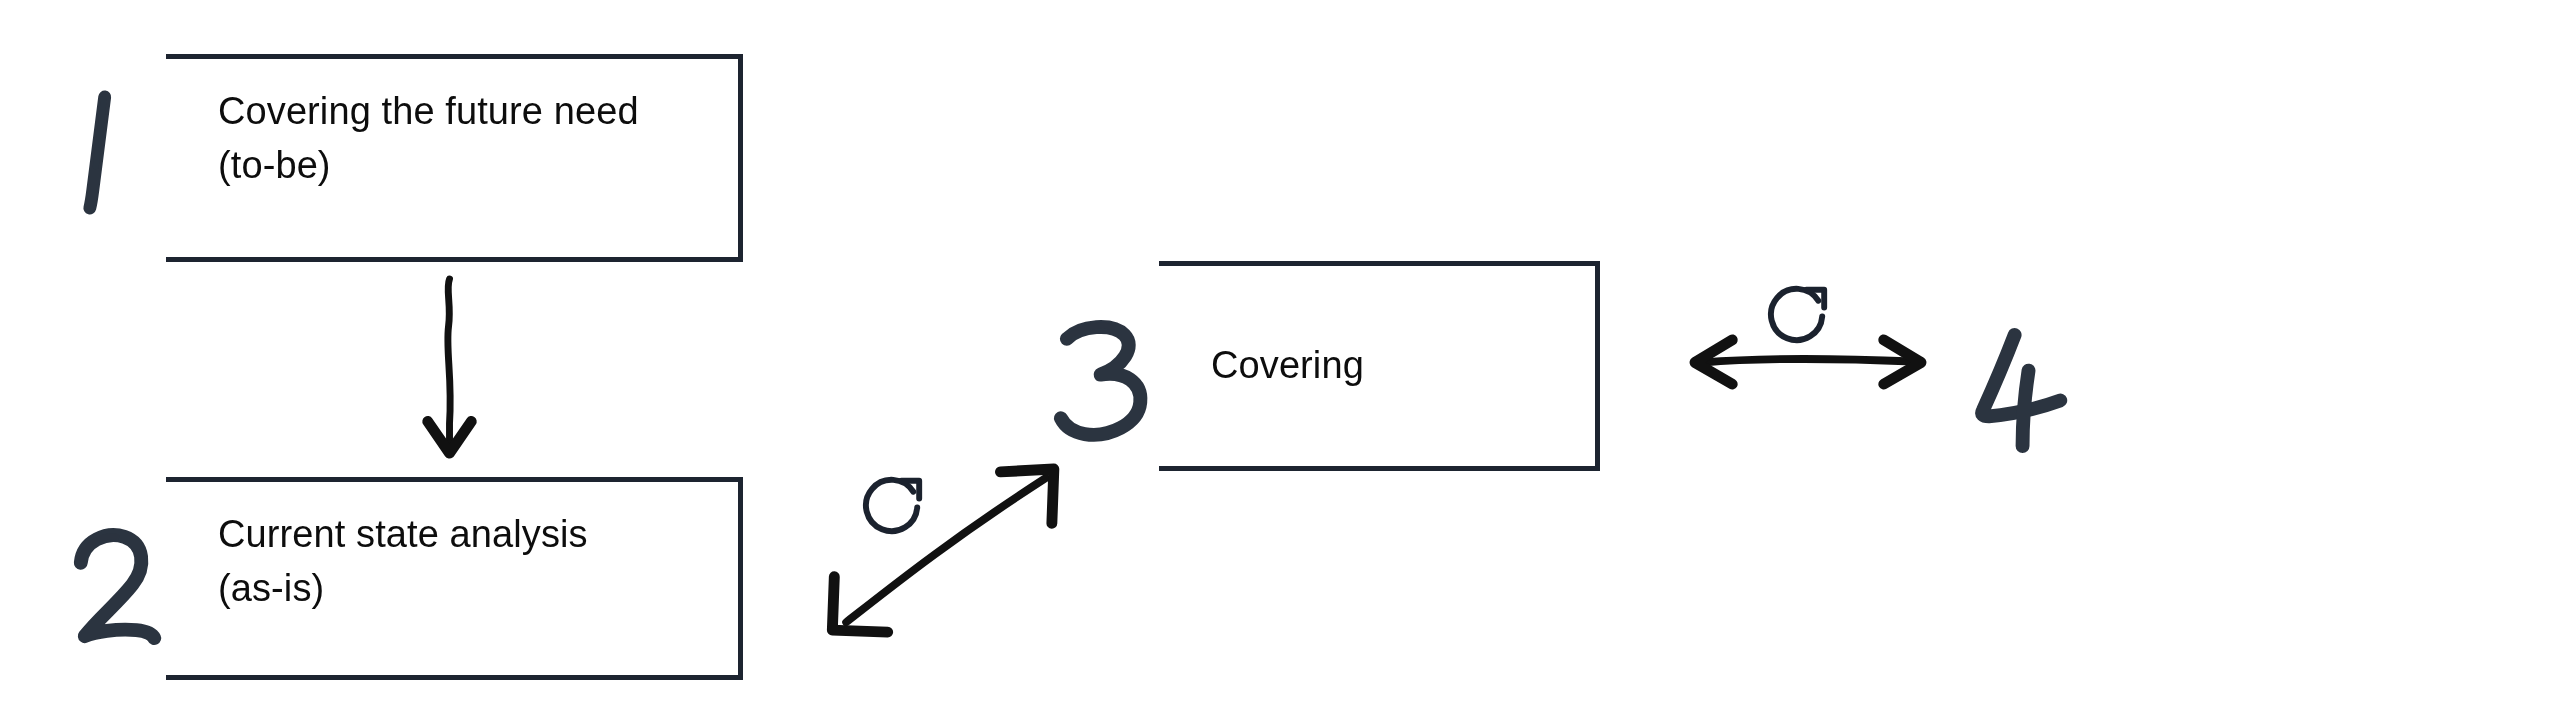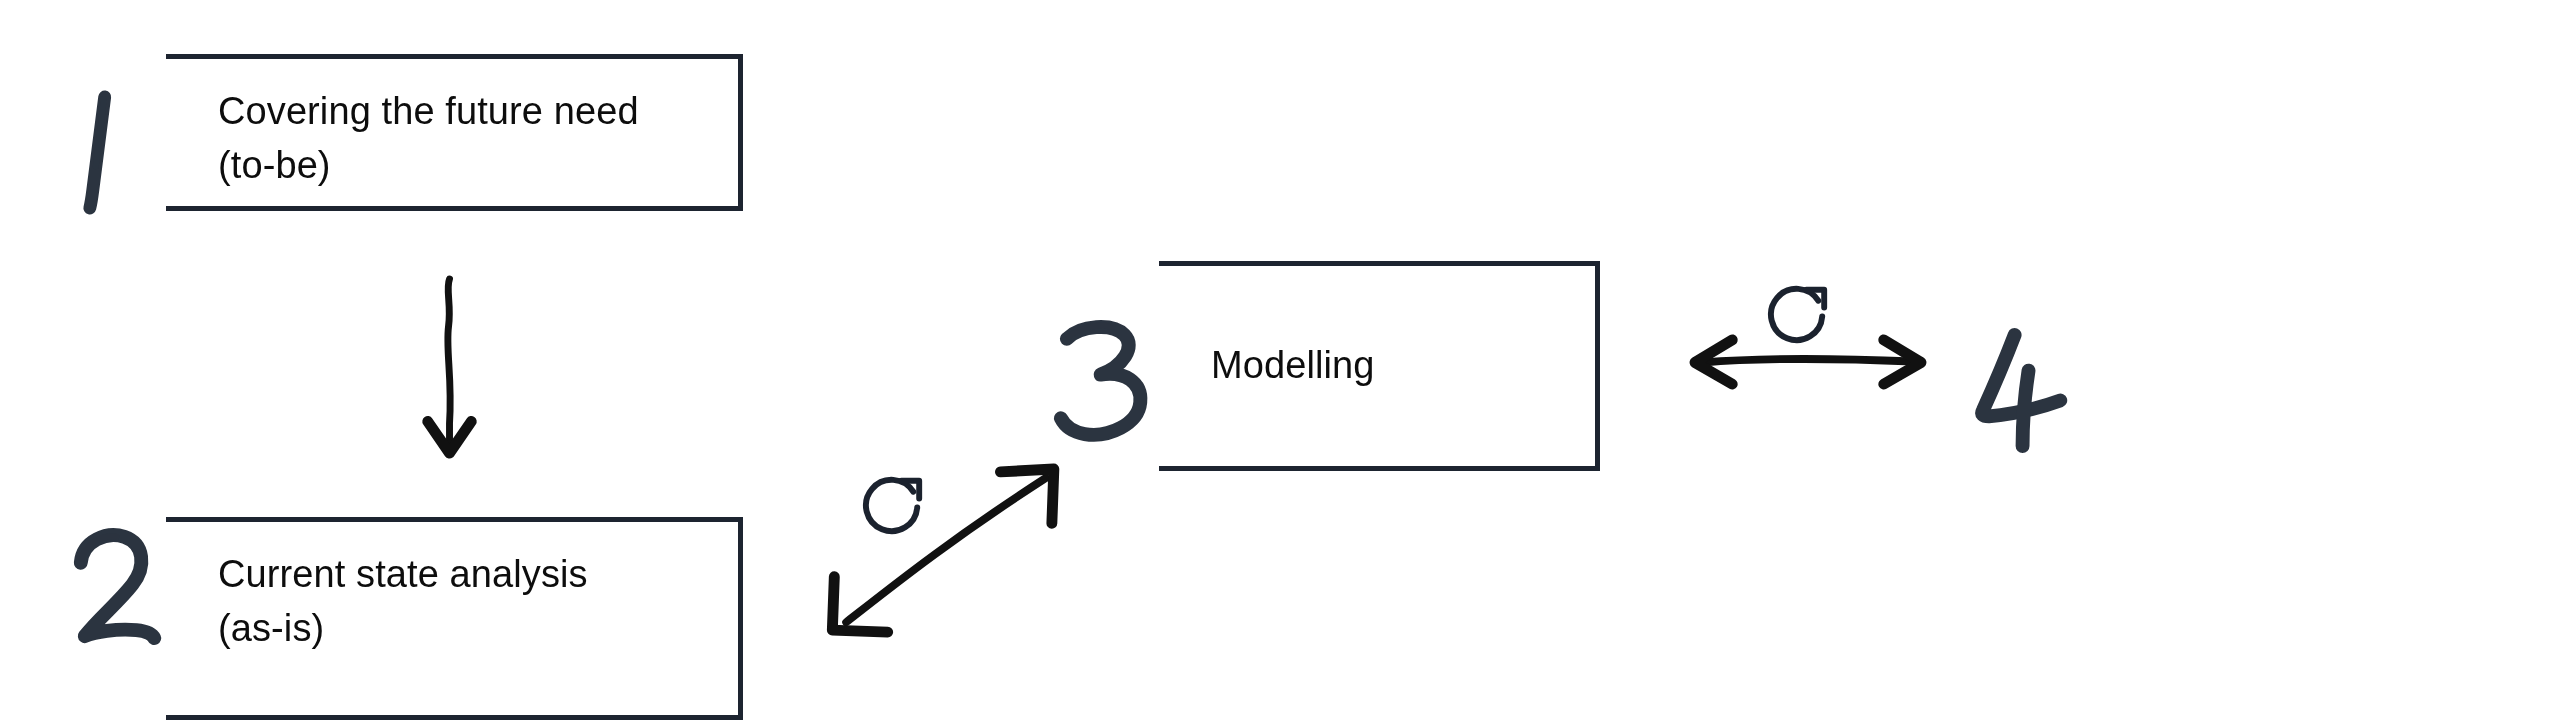--- a/index.html
+++ b/index.html
@@ -38,22 +38,22 @@
     color: #0d0d0d;
     font-family: "Liberation Sans", sans-serif;
     white-space: pre-line;
     letter-spacing: 0.1px;
   }
   .proc-box.center-label .box-label {
     top: 50%;
     transform: translateY(-50%);
   }
 
-  #box-1 { left: 166px; top: 54px;  width: 577px; height: 157px; }
-  #box-2 { left: 166px; top: 477px; width: 577px; height: 203px; margin-top: 40px; }
+  #box-1 { left: 166px; top: 54px;  width: 577px; height: 208px; }
+  #box-2 { left: 166px; top: 477px; width: 577px; height: 203px; }
   #box-3 { left: 1159px; top: 261px; width: 441px; height: 210px; }
   #box-4 { left: 2081px; top: 261px; width: 438px; height: 210px; }
 
   
   .step-num {
     position: absolute;
     color: #2b3440;
     line-height: 1;
     pointer-events: none;
   }
@@ -133,21 +133,21 @@
 
   <div class="connector" id="arrow-diagonal">
     <svg viewBox="0 0 260 180" width="258" height="178" aria-hidden="true">
       <path d="M24 158 C 70 122, 130 74, 226 12" fill="none" stroke="#111111" stroke-width="8" stroke-linecap="round"></path>
       <path d="M12 112 L 10 166 L 66 168" fill="none" stroke="#111111" stroke-width="11" stroke-linecap="round" stroke-linejoin="round"></path>
       <path d="M180 6 L 234 3 L 232 58" fill="none" stroke="#111111" stroke-width="11" stroke-linecap="round" stroke-linejoin="round"></path>
     </svg>
   </div>
 
   <div class="proc-box center-label" id="box-3">
-    <div class="box-label">Modelling</div>
+    <div class="box-label">Covering</div>
   </div>
 
   <div class="step-num" id="num-3">
     <svg viewBox="0 0 130 130" width="129" height="129" aria-hidden="true">
       <path d="M22 20 C 36 6, 68 4, 80 16 C 92 28, 78 48, 56 56
                C 80 52, 98 64, 96 84 C 94 106, 64 120, 40 116
                C 28 114, 20 108, 16 100" fill="none" stroke="currentColor" stroke-width="14" stroke-linecap="round" stroke-linejoin="round"></path>
       <path d="M24 18 C 34 8, 54 5, 68 8" fill="none" stroke="currentColor" stroke-width="6" stroke-linecap="round" opacity="0.6"></path>
     </svg>
   </div>

